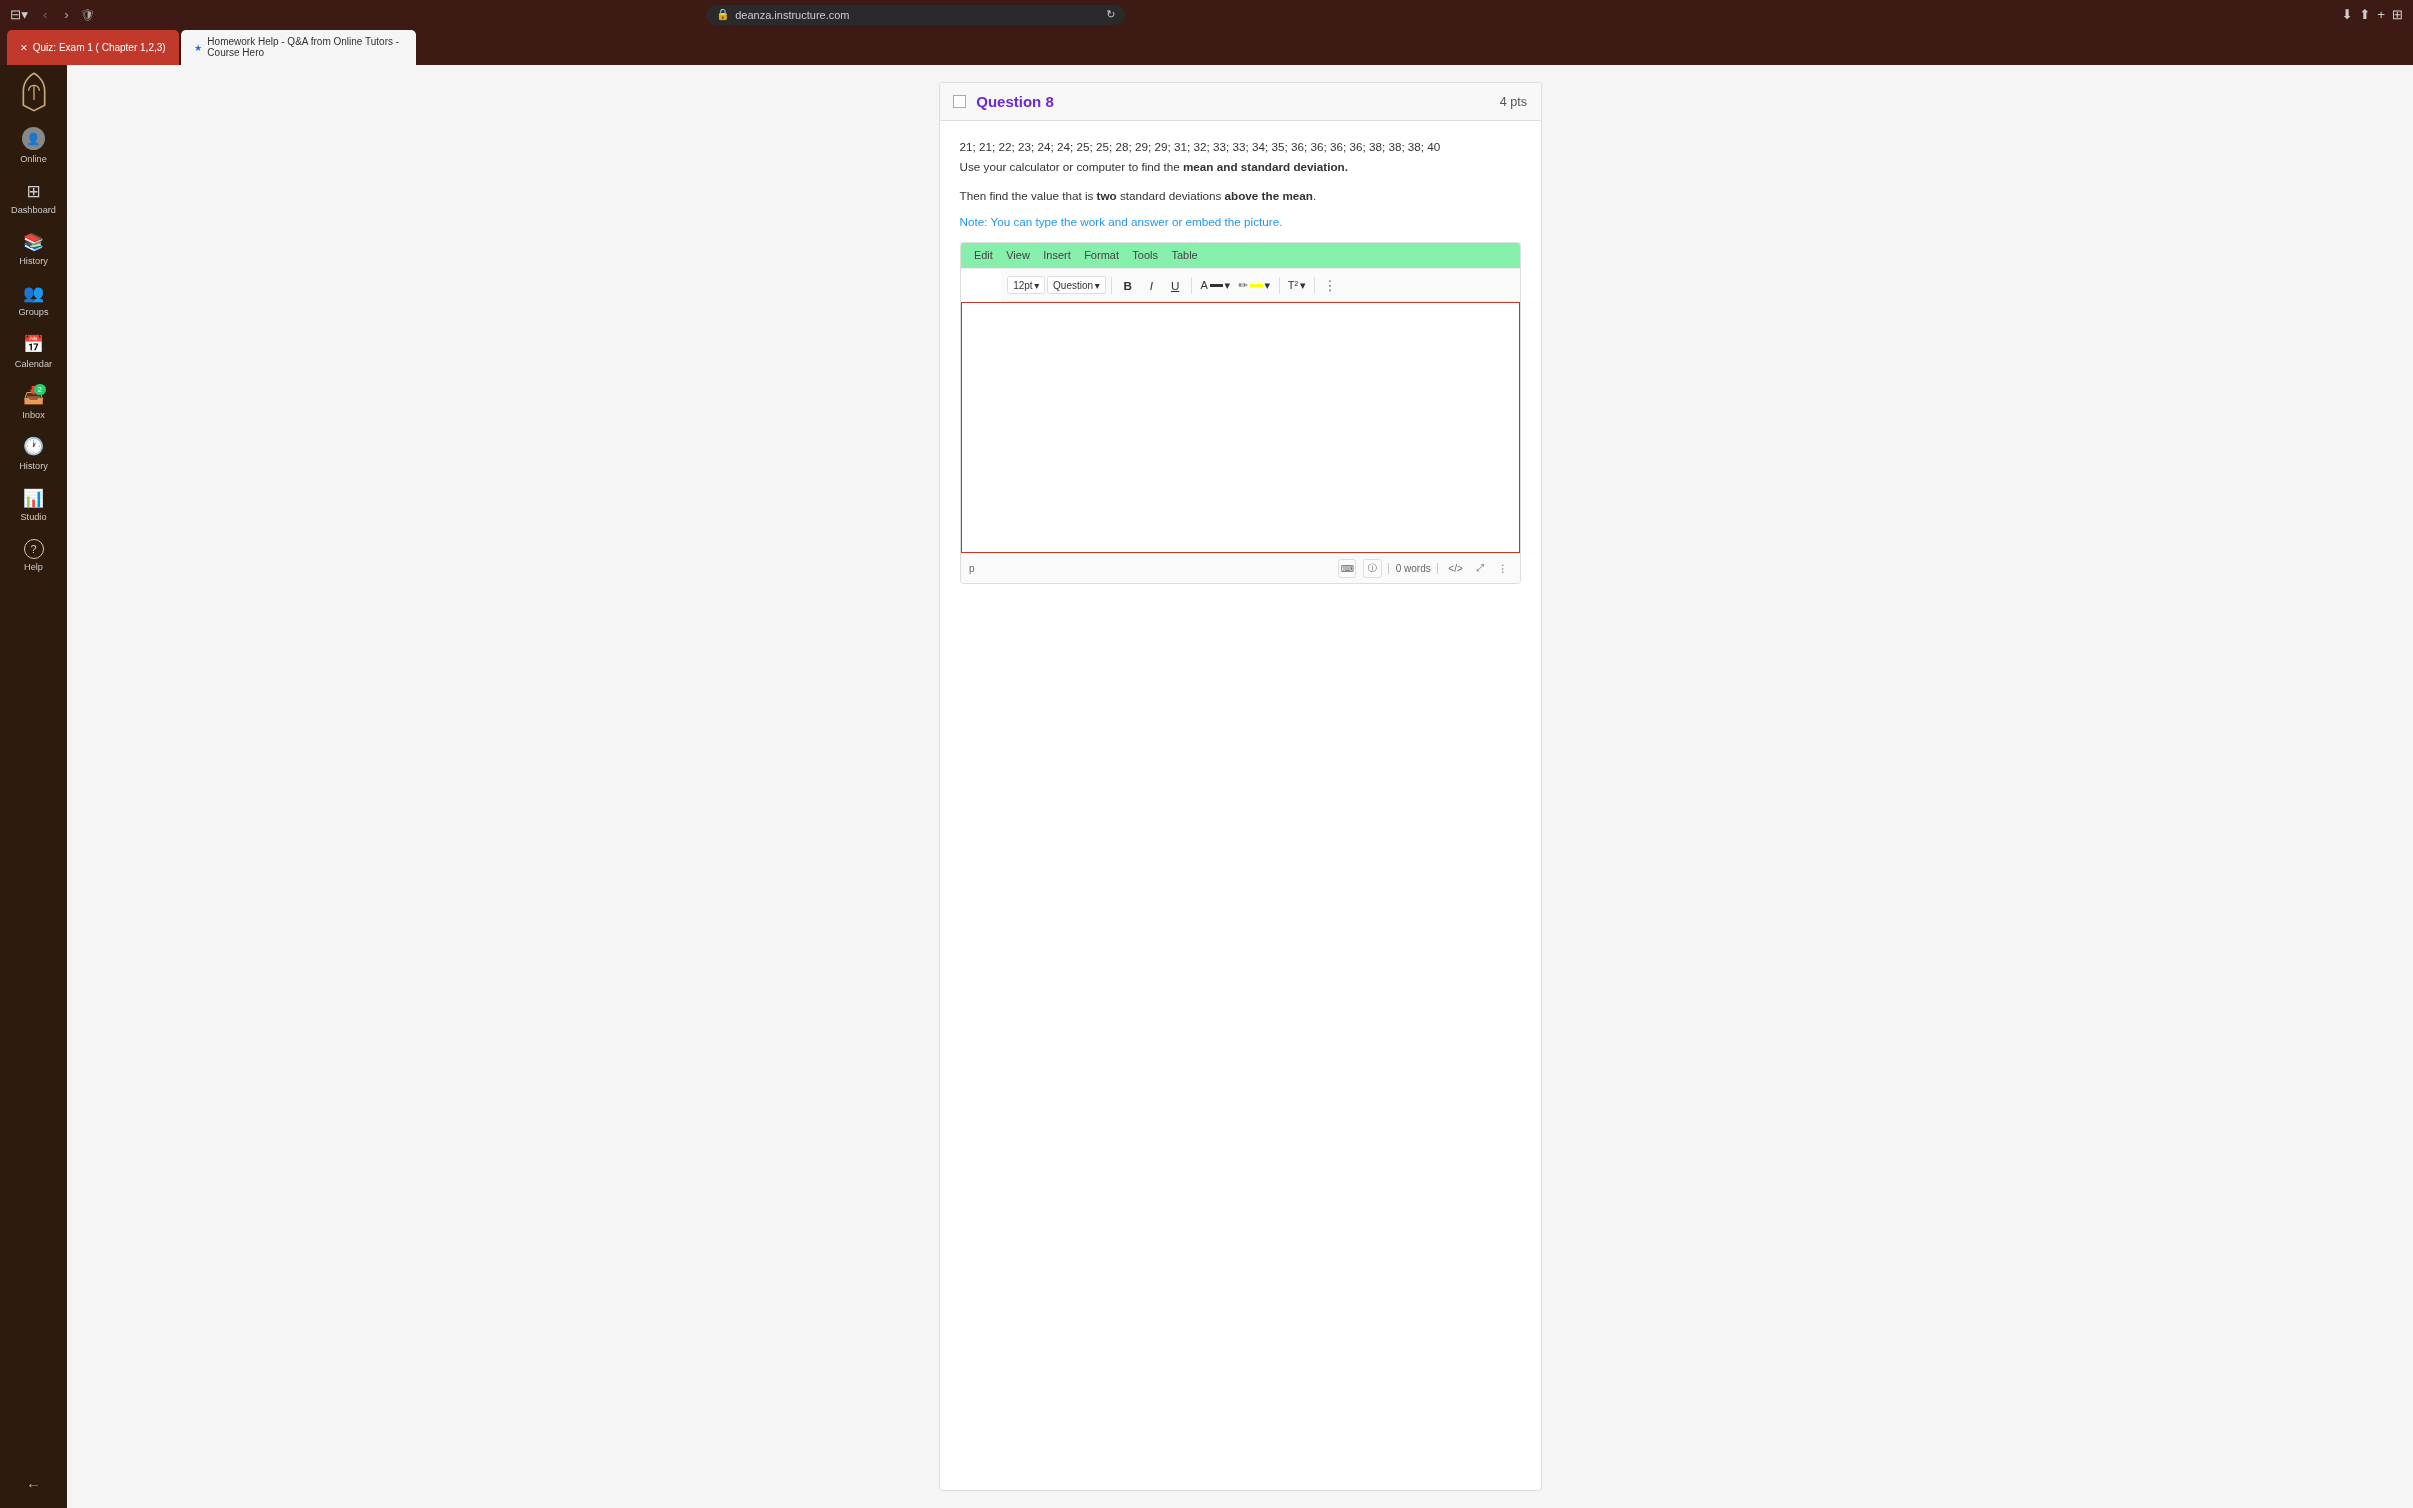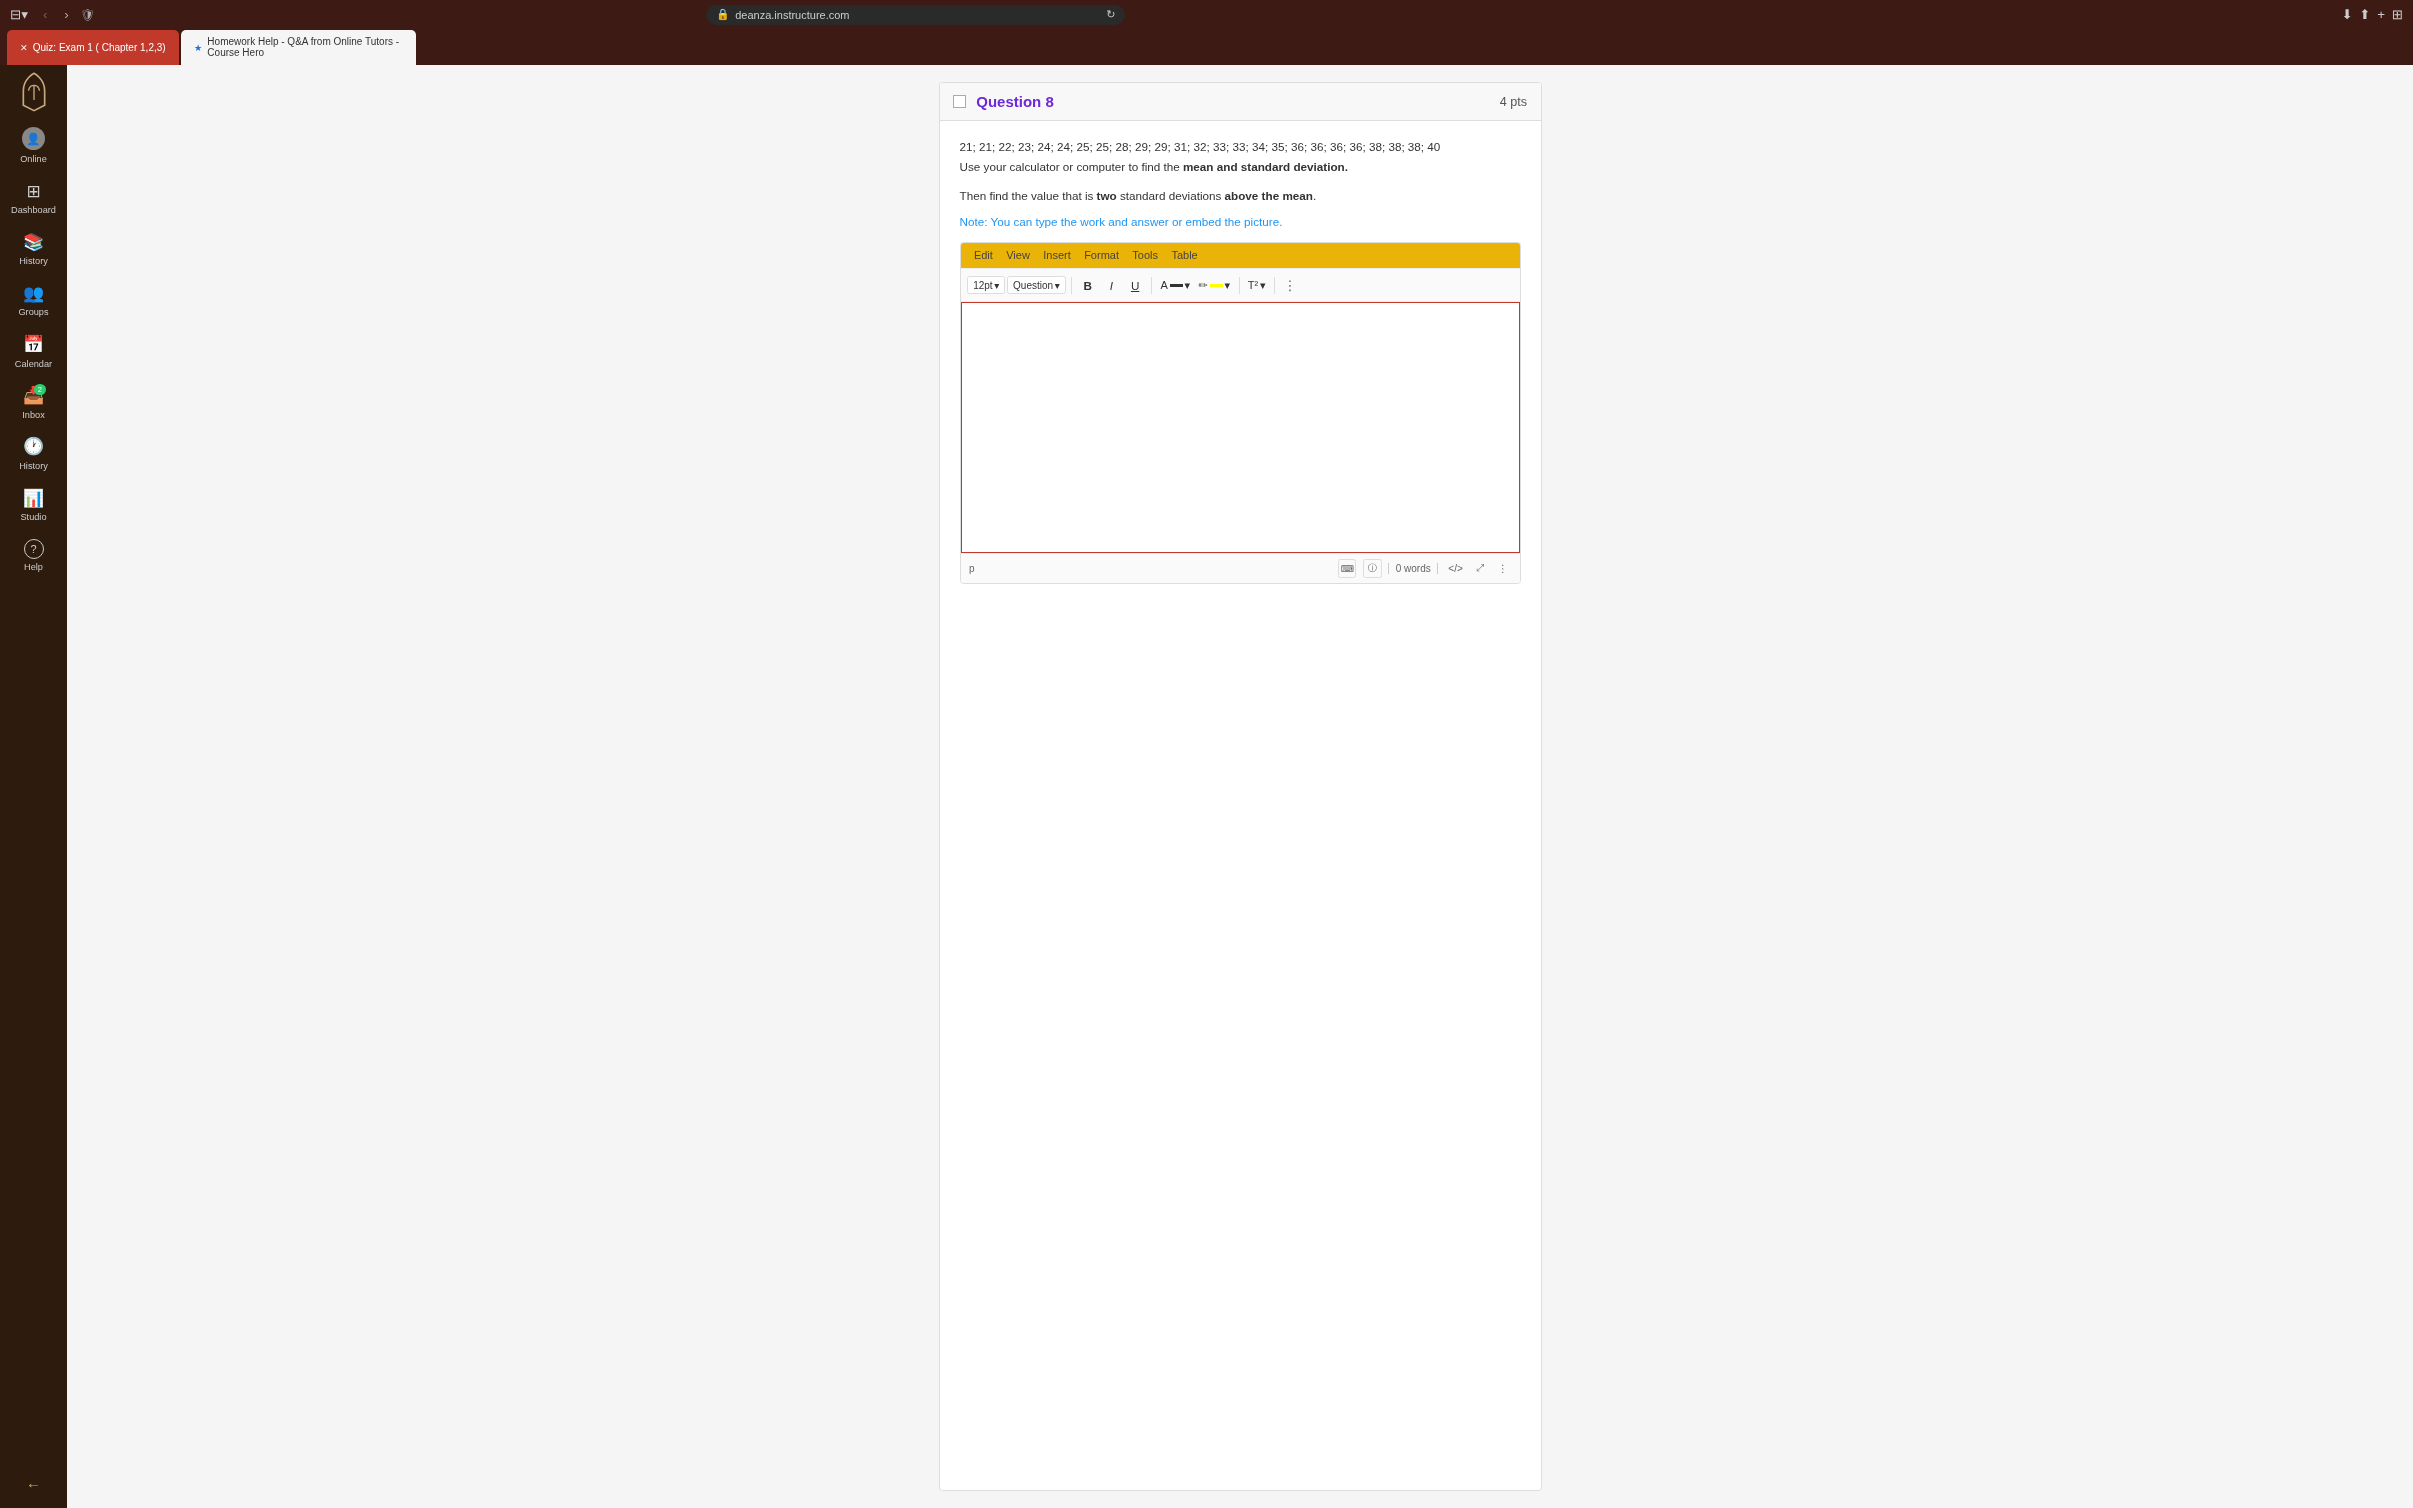--- a/index.html
+++ b/index.html
@@ -51,23 +51,23 @@
     .question-title { font-size: 15px; font-weight: 600; color: #6d28d9; flex: 1; }
     .question-pts { font-size: 12.6px; color: #555; }
 
     .question-body { padding: 17px 20px; }
     .question-data { font-size: 11.7px; color: #333; margin-bottom: 1px; line-height: 1.6; }
     .question-instruction { font-size: 11.7px; color: #333; margin-bottom: 10px; line-height: 1.6; }
     .question-note { font-size: 11.7px; color: #2196F3; margin-bottom: 13.4px; }
 
     
     .editor-container { border: 0.8px solid #ddd; border-radius: 3.4px; overflow: hidden; }
-    .editor-menubar { display: flex; gap: 0; padding: 3.4px 6.7px; border-bottom: 0.8px solid #eee; background: #eab308; }
+    .editor-menubar { display: flex; gap: 0; padding: 3.4px 6.7px; border-bottom: 0.8px solid #eee; background: #86efac; }
     .editor-menu-item { font-size: 11px; color: #444; padding: 3.4px 6.7px; cursor: pointer; }
-    .editor-toolbar { display: flex; align-items: center; gap: 1.7px; padding: 5px 6.7px; border-bottom: 0.8px solid #eee; background: #fafafa; flex-wrap: wrap; }
+    .editor-toolbar { display: flex; align-items: center; gap: 1.7px; padding: 5px 6.7px; border-bottom: 0.8px solid #eee; background: #fafafa; flex-wrap: wrap; margin-left: 40px; }
     .toolbar-select { display: flex; align-items: center; gap: 1.7px; padding: 2.5px 5px; border: 0.8px solid #ddd; border-radius: 2.5px; font-size: 10px; color: #333; cursor: pointer; background: #fff; }
     .toolbar-divider { width: 0.8px; height: 17px; background: #ddd; margin: 0 3.4px; }
     .toolbar-btn { width: 22px; height: 22px; display: flex; align-items: center; justify-content: center; border-radius: 2.5px; cursor: pointer; font-size: 11.7px; color: #333; border: none; background: transparent; }
     .toolbar-btn.bold { font-weight: bold; }
     .toolbar-btn.italic { font-style: italic; }
     .toolbar-btn.underline { text-decoration: underline; }
     .toolbar-color-btn { display: flex; align-items: center; gap: 1.7px; padding: 2.5px 3.4px; border-radius: 2.5px; cursor: pointer; font-size: 11px; color: #333; }
     .color-bar { width: 13.4px; height: 2.5px; background: #333; margin-top: 0.8px; }
     .toolbar-more { font-size: 13.4px; color: #666; cursor: pointer; padding: 3.4px; }
 

